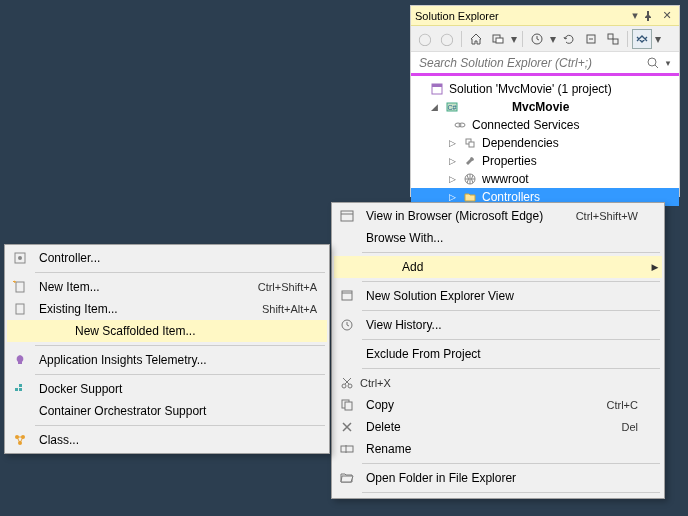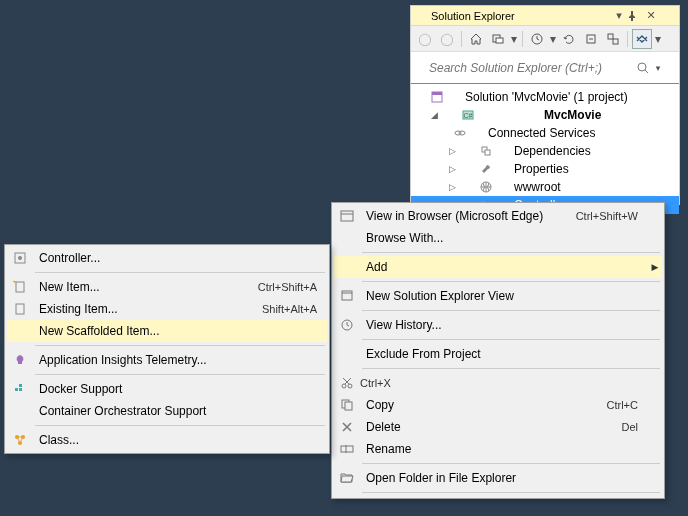--- a/index.html
+++ b/index.html
@@ -22,60 +22,60 @@
     width: 270px;
     background: #fff;
     border: 1px solid #ccc;
   }
   .sol-title {
     display: flex;
     align-items: center;
     background: #fff8c5;
     border-bottom: 1px solid #e8e090;
     height: 20px;
-    padding: 0 20px;
+    padding: 0 4px;
     font-size: 11px;
   }
   .sol-title-text { flex: 1; }
   .sol-title-btn { width: 16px; text-align: center; color: #555; }
   .sol-toolbar {
     display: flex;
     align-items: center;
     gap: 2px;
     height: 26px;
     padding: 0 4px;
     background: #f0f0f0;
     border-bottom: 1px solid #ddd;
   }
   .tb-btn { width: 20px; height: 20px; display: flex; align-items: center; justify-content: center; color: #555; }
   .tb-sep { width: 1px; height: 16px; background: #ccc; margin: 0 2px; }
   .tb-btn.toggled { border: 1px solid #9aa; background: #e8eef4; }
   .sol-search {
     display: flex;
     align-items: center;
-    height: 32px;
-    border-bottom: 1px solid #d946ef;
-    padding: 0 16px;
+    height: 24px;
+    border-bottom: 3px solid #d946ef;
+    padding: 0 6px;
   }
   .sol-search input {
     flex: 1;
     border: none;
     outline: none;
     font-size: 12px;
     font-style: italic;
     color: #888;
     background: transparent;
   }
   .tree { padding: 4px 0; max-height: 120px; }
   .tree-row {
     display: flex;
     align-items: center;
     height: 18px;
     padding-left: 6px;
-    gap: 20px;
+    gap: 4px;
   }
   .tree-row.sel { background: #3399ff; color: #fff; }
   .exp { width: 11px; height: 11px; display: inline-flex; align-items: center; justify-content: center; font-size: 9px; color: #666; }
   .tree-row.sel .exp { color: #fff; }
   .ticon { width: 16px; height: 16px; display: inline-flex; align-items: center; justify-content: center; font-size: 12px; }
   .bold { font-weight: 600; margin-left: 48px; }
   .ind1 { padding-left: 18px; }
   .ind2 { padding-left: 36px; }
   .ind3 { padding-left: 41px; }
 
@@ -86,21 +86,21 @@
     border: 1px solid #a0a0a0;
     box-shadow: 3px 3px 6px rgba(0,0,0,0.25);
     padding: 2px;
   }
   .ctx-row {
     display: flex;
     align-items: center;
     height: 22px;
     position: relative;
   }
-  .ctx-row.hl { background: #fff8c5; }
+  .ctx-row.hl { background: #fff8c5; gap: 36px; }
   .ctx-icon-col {
     width: 26px;
     display: flex;
     align-items: center;
     justify-content: center;
     color: #555;
   }
   .ctx-label { flex: 1; padding-left: 6px; }
   .ctx-short { padding-right: 10px; color: #333; font-size: 11px; }
   .ctx-arrow { width: 14px; text-align: center; font-size: 9px; color: #333; }

